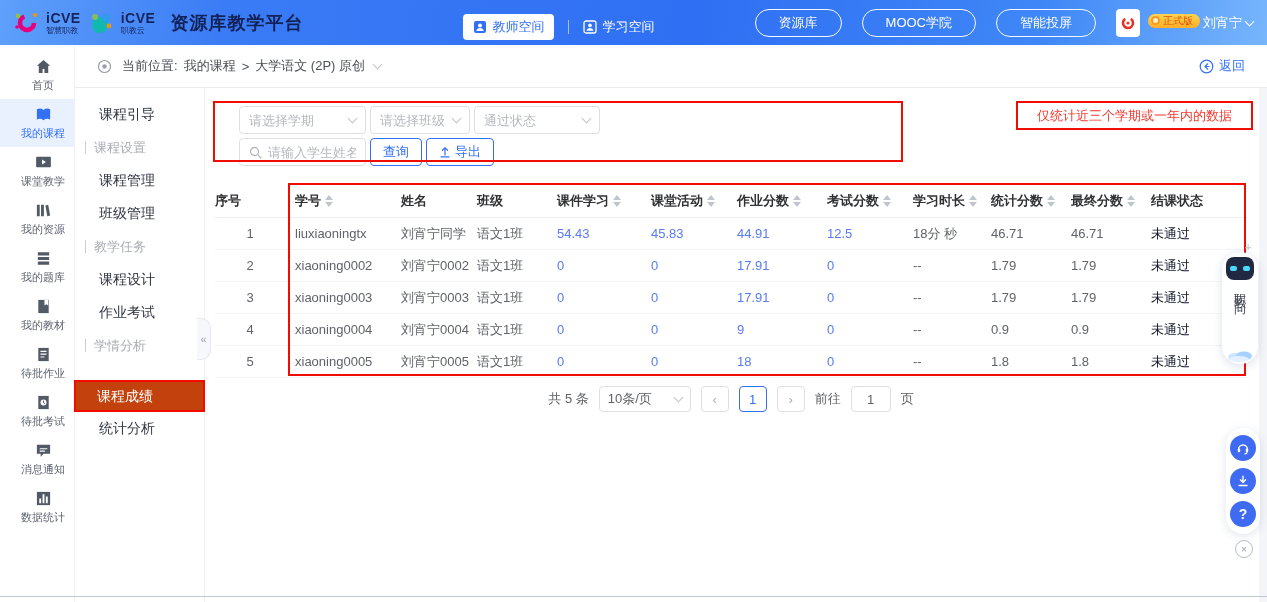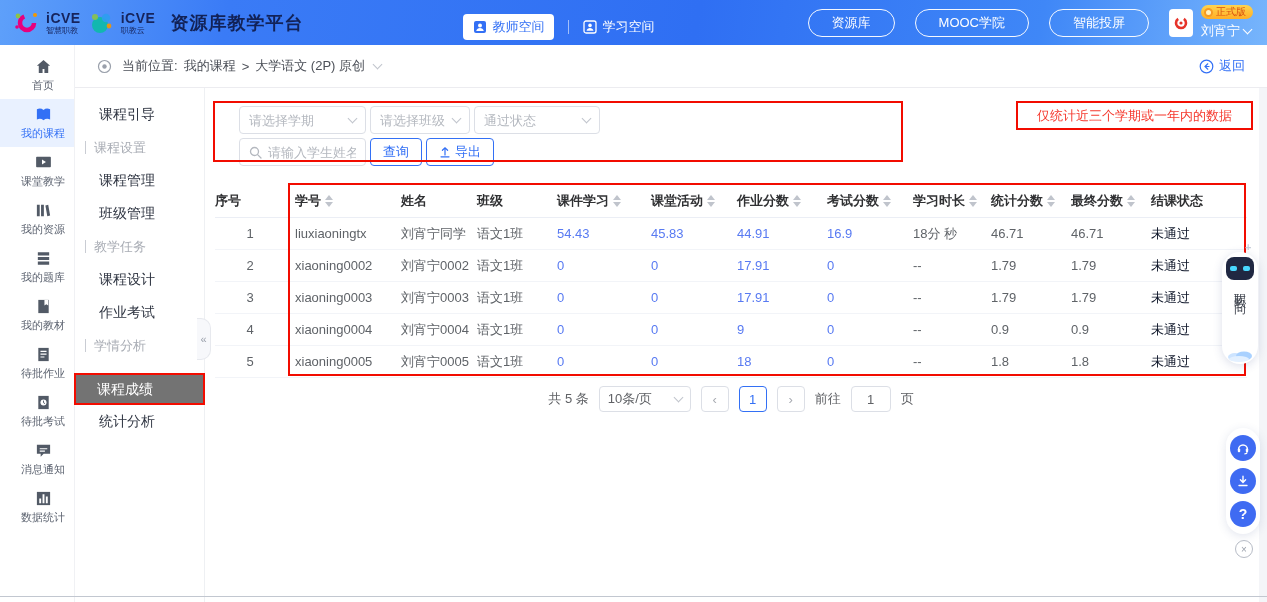--- a/index.html
+++ b/index.html
@@ -20,21 +20,21 @@
   .space-tabs { display:flex; align-items:center; gap:14px; margin-left:160px;margin-top:8px; }
   .teacher-space { background:#fff; color:#3370f5; border-radius:4px; height:26px; padding:0 10px;
     display:flex; align-items:center; gap:5px; cursor:pointer; }
   .space-divider { width:1px; height:14px; background:rgba(255,255,255,.55); }
   .learning-space { color:#fff; display:flex; align-items:center; gap:5px; cursor:pointer; }
   .top-right { margin-left:auto; display:flex; align-items:center; gap:20px; padding-right:14px; }
   .pill { height:28px; border:1px solid rgba(255,255,255,.95); border-radius:15px; color:#fff;
     padding:0 23px; display:flex; align-items:center; cursor:pointer; background:transparent; font-size:13px; }
   .user-area { display:flex; align-items:center; gap:8px; }
   .avatar { width:24px; height:28px; background:#fff; border-radius:4px; display:flex; align-items:center; justify-content:center; }
-  .user-meta { display:flex; flex-direction:column; align-items:flex-start; gap:3px; }
+  .user-meta { display:flex; align-items:flex-start; gap:3px; }
   .badge { background:linear-gradient(#ffd44e,#ffae26); color:#d8500f; font-size:10px; line-height:14px;
     border-radius:8px; padding:0 7px 0 3px; display:flex; align-items:center; gap:3px; }
   .medal-dot { width:9px; height:9px; border-radius:50%; background:#fff2c0; border:2px solid #f59a23; }
   .username { color:#fff; display:flex; align-items:center; gap:4px; cursor:pointer; }
   .chev { width:7px; height:7px; border-right:1.5px solid currentColor; border-bottom:1.5px solid currentColor;
     transform:rotate(45deg); margin-top:-3px; display:inline-block; }
   .chev.grey { color:#c0c4cc; }
   
   #rail { position:absolute; left:0; top:45px; bottom:0; width:75px; background:#fff;
     border-right:1px solid #f0f1f4; display:flex; flex-direction:column; padding-top:6px; z-index:4; }
@@ -48,21 +48,21 @@
     border-bottom:1px solid #ececf0; display:flex; align-items:center; padding:0 22px; color:#4c5058; z-index:3; }
   #crumbbar .seg { margin:0 3px; }
   .crumb-caret { margin-left:6px; }
   .crumb-back { margin-left:auto; color:#3370f5; display:flex; align-items:center; gap:5px; cursor:pointer; }
   
   #submenu { position:absolute; left:75px; top:88px; bottom:0; width:130px; background:#fff;
     border-right:1px solid #eef0f3; padding-top:10px; z-index:4; }
   .sm-item { height:33px; line-height:33px; padding-left:24px; font-size:14px; color:#2f3542; cursor:pointer; }
   .sm-item.section { padding-left:10px; font-size:13px; color:#a9adb5; display:flex; align-items:center; gap:8px; cursor:default; }
   .sm-item.section::before { content:""; width:1px; height:13px; background:#c9ccd3; }
-  .sm-item.active { background:#737373; color:#fff; height:30px; line-height:30px; margin:12px 0 1px 0;
+  .sm-item.active { background:#c2410c; color:#fff; height:30px; line-height:30px; margin:19px 0 1px 0;
     outline:2px solid #f20c00; outline-offset:-1px; padding-left:22px; }
   #collapse-tab { position:absolute; left:197px; top:318px; width:14px; height:42px; background:#f7f8fb;
     border:1px solid #e7e9ee; border-left:none; border-radius:0 10px 10px 0; color:#9aa0ab; font-size:11px;
     display:flex; align-items:center; justify-content:center; z-index:5; cursor:pointer; }
   
   #main { position:absolute; left:205px; top:88px; right:0; bottom:0; background:#fff; }
   .scroll-track { position:absolute; right:0; top:0; bottom:0; width:8px; background:#f4f5f8; }
   
   #filters { position:absolute; left:17px; top:18px; display:flex; flex-direction:column; gap:4px; }
   .frow { display:flex; gap:4px;padding-left:17px; }
@@ -418,21 +418,21 @@
     <div>
 
     <div class="trow">
           <div class="td center">1</div>
           <div class="td">liuxiaoningtx</div>
           <div class="td">刘宵宁同学</div>
           <div class="td">语文1班</div>
           <div class="td blue">54.43</div>
           <div class="td blue">45.83</div>
           <div class="td blue">44.91</div>
-          <div class="td blue">16.9</div>
+          <div class="td blue">12.5</div>
           <div class="td">18分 秒</div>
           <div class="td">46.71</div>
           <div class="td">46.71</div>
           <div class="td red">未通过</div>
         </div>
         <div class="trow">
           <div class="td center">2</div>
           <div class="td">xiaoning0002</div>
           <div class="td">刘宵宁0002</div>
           <div class="td">语文1班</div>

